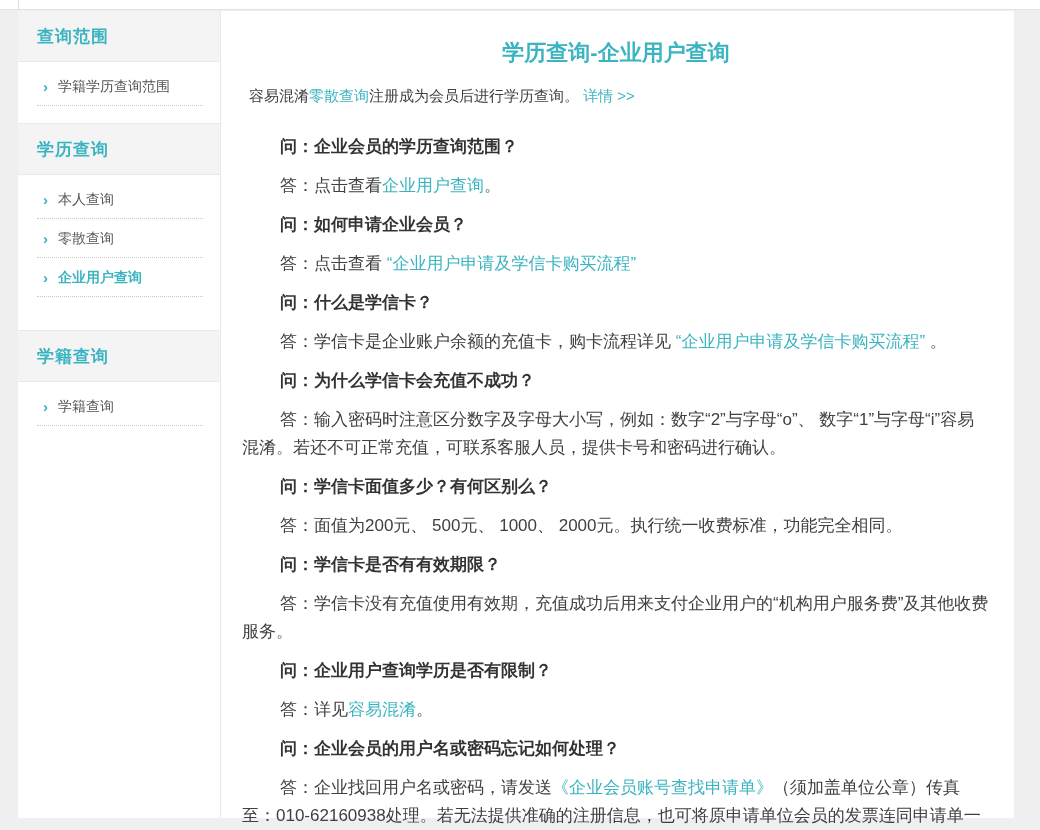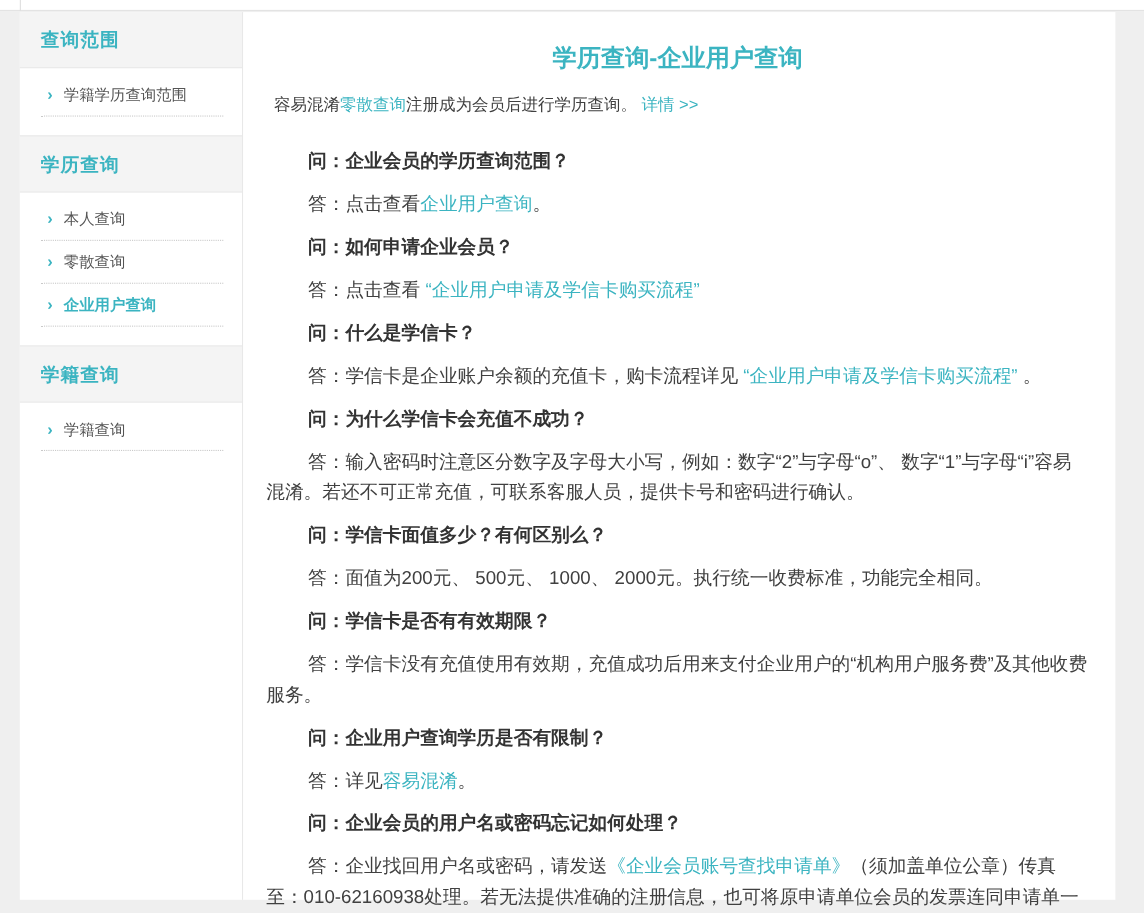--- a/index.html
+++ b/index.html
@@ -12,21 +12,21 @@
     width:1040px;height:830px;position:relative;overflow:hidden;
     background:var(--page-bg);
     font-family:"Liberation Sans","DejaVu Sans",sans-serif;
   }
   .top-strip{position:absolute;top:0;left:0;right:0;height:10px;background:#fff;border-bottom:1px solid #e3e3e3;}
   .top-strip .tick{position:absolute;left:18px;top:0;width:1px;height:10px;background:#dedede;}
   .layout{position:absolute;top:11px;left:18px;right:26px;bottom:12px;display:flex;align-items:stretch;}
   
   .sidebar{width:203px;background:var(--panel);border-right:1px solid #e8e8e8;display:flex;flex-direction:column;}
   .side-section{display:flex;flex-direction:column;}
-  .side-section:last-child{flex:1;}
+  .side-section:last-child{flex:1;margin-top:16px;}
   .side-header{
     background:var(--band);border-top:1px solid #e9e9e9;border-bottom:1px solid #e9e9e9;
     color:var(--accent);font-size:17px;font-weight:bold;padding:14px 0 13px 19px;letter-spacing:1px;
   }
   .side-section:first-child .side-header{border-top:none;}
   .side-items{padding:5px 17px 17px 19px;}
   .side-item{
     display:flex;align-items:center;padding:11px 0 9px;margin:0;
     border-bottom:1px dotted #c9c9c9;cursor:pointer;font-size:14px;color:var(--item-color);
   }

